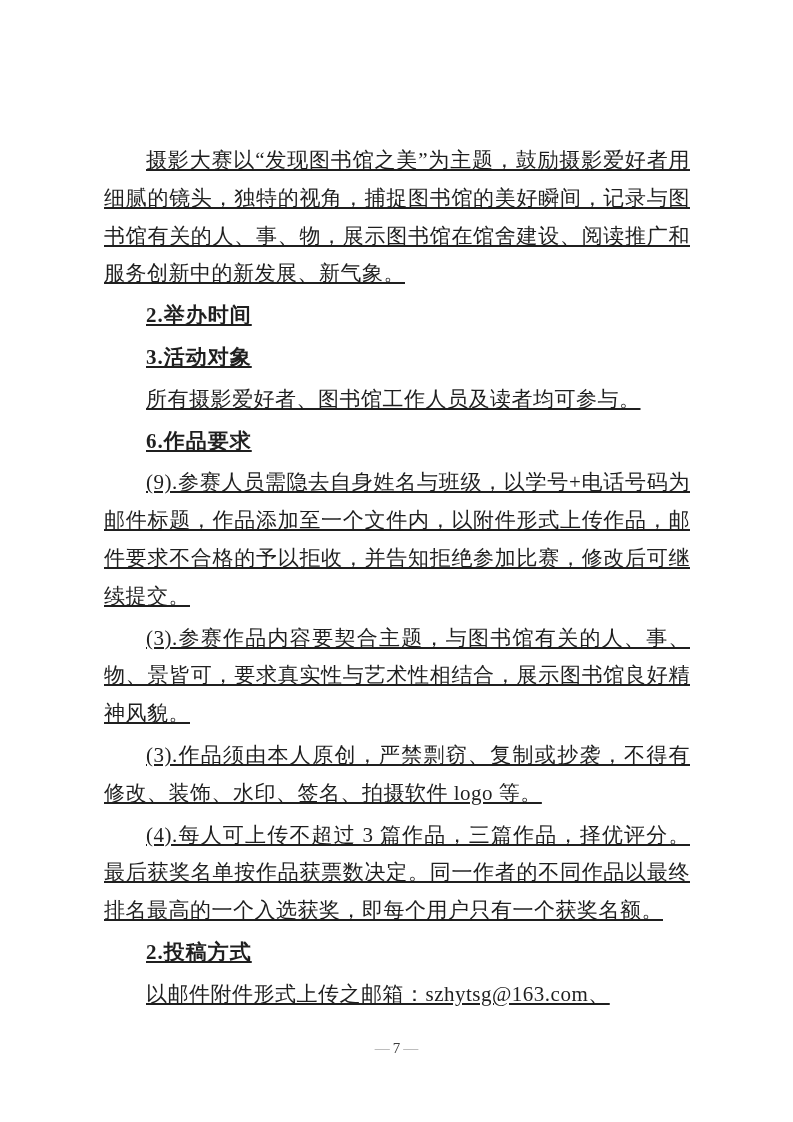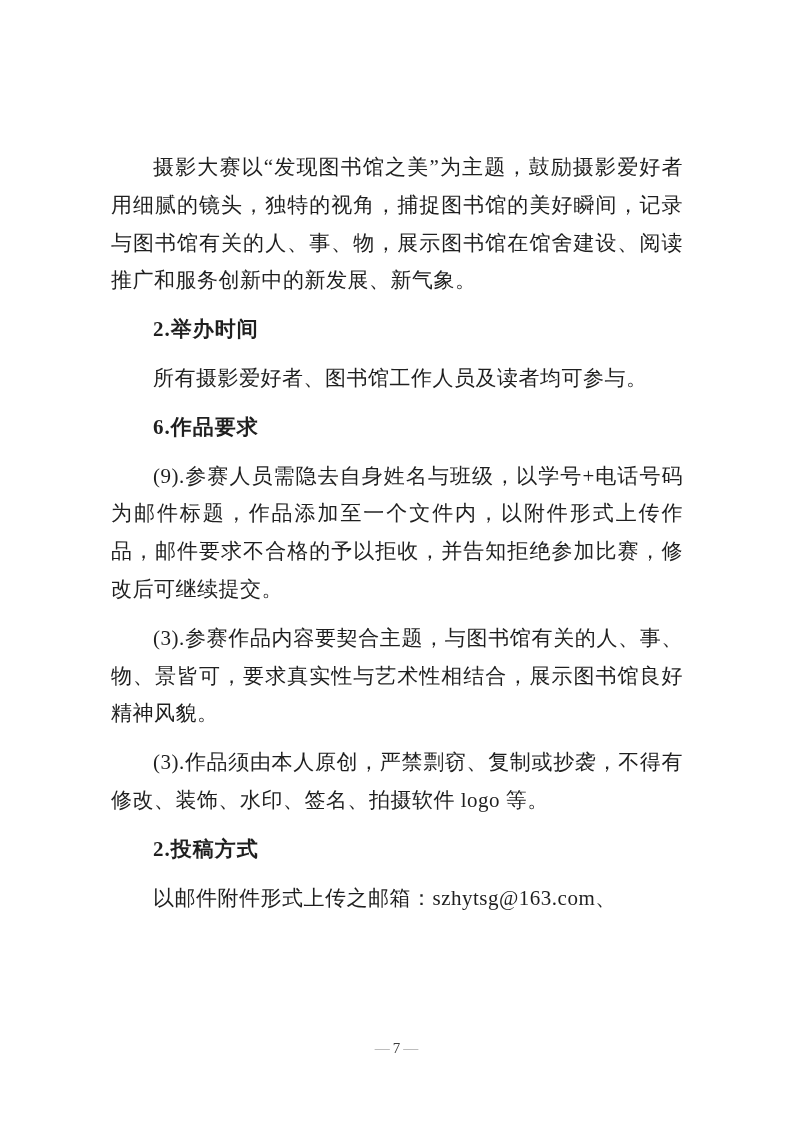--- a/index.html
+++ b/index.html
@@ -20,23 +20,24 @@
     position: absolute;
     left: 100px;
     top: 138px;
     width: 594px;
     font-size: 21px;
     line-height: 37.8px;
     text-align: justify;
     text-justify: inter-ideograph;
   }
   .para {
-    margin: 11px;
+    margin: 4px;
     text-indent: 2em;
     letter-spacing: 0.5px;
+    text-decoration: underline;
   }
   .para.heading {
     font-weight: 700;
     letter-spacing: 1px;
   }
   .footer {
     position: absolute;
     top: 1038px;
     left: 0;
     width: 793px;
@@ -54,25 +55,27 @@
     padding: 0 2px;
   }
 </style>
 </head>
 <body>
 
 <div class="page">
   <div class="content">
     <p class="para body">摄影大赛以“发现图书馆之美”为主题，鼓励摄影爱好者用细腻的镜头，独特的视角，捕捉图书馆的美好瞬间，记录与图书馆有关的人、事、物，展示图书馆在馆舍建设、阅读推广和服务创新中的新发展、新气象。</p>
     <p class="para heading">2.举办时间</p>
+    <p class="para heading">3.活动对象</p>
     <p class="para body">所有摄影爱好者、图书馆工作人员及读者均可参与。</p>
     <p class="para heading">6.作品要求</p>
     <p class="para body">(9).参赛人员需隐去自身姓名与班级，以学号+电话号码为邮件标题，作品添加至一个文件内，以附件形式上传作品，邮件要求不合格的予以拒收，并告知拒绝参加比赛，修改后可继续提交。</p>
     <p class="para body">(3).参赛作品内容要契合主题，与图书馆有关的人、事、物、景皆可，要求真实性与艺术性相结合，展示图书馆良好精神风貌。</p>
     <p class="para body">(3).作品须由本人原创，严禁剽窃、复制或抄袭，不得有修改、装饰、水印、签名、拍摄软件 logo 等。</p>
+    <p class="para body">(4).每人可上传不超过 3 篇作品，三篇作品，择优评分。最后获奖名单按作品获票数决定。同一作者的不同作品以最终排名最高的一个入选获奖，即每个用户只有一个获奖名额。</p>
     <p class="para heading">2.投稿方式</p>
     <p class="para body">以邮件附件形式上传之邮箱：szhytsg@163.com、</p>
   </div>
 
   <div class="footer">
     <span class="dash">—</span><span class="num">7</span><span class="dash">—</span>
   </div>
 </div>
 
 </body></html>

